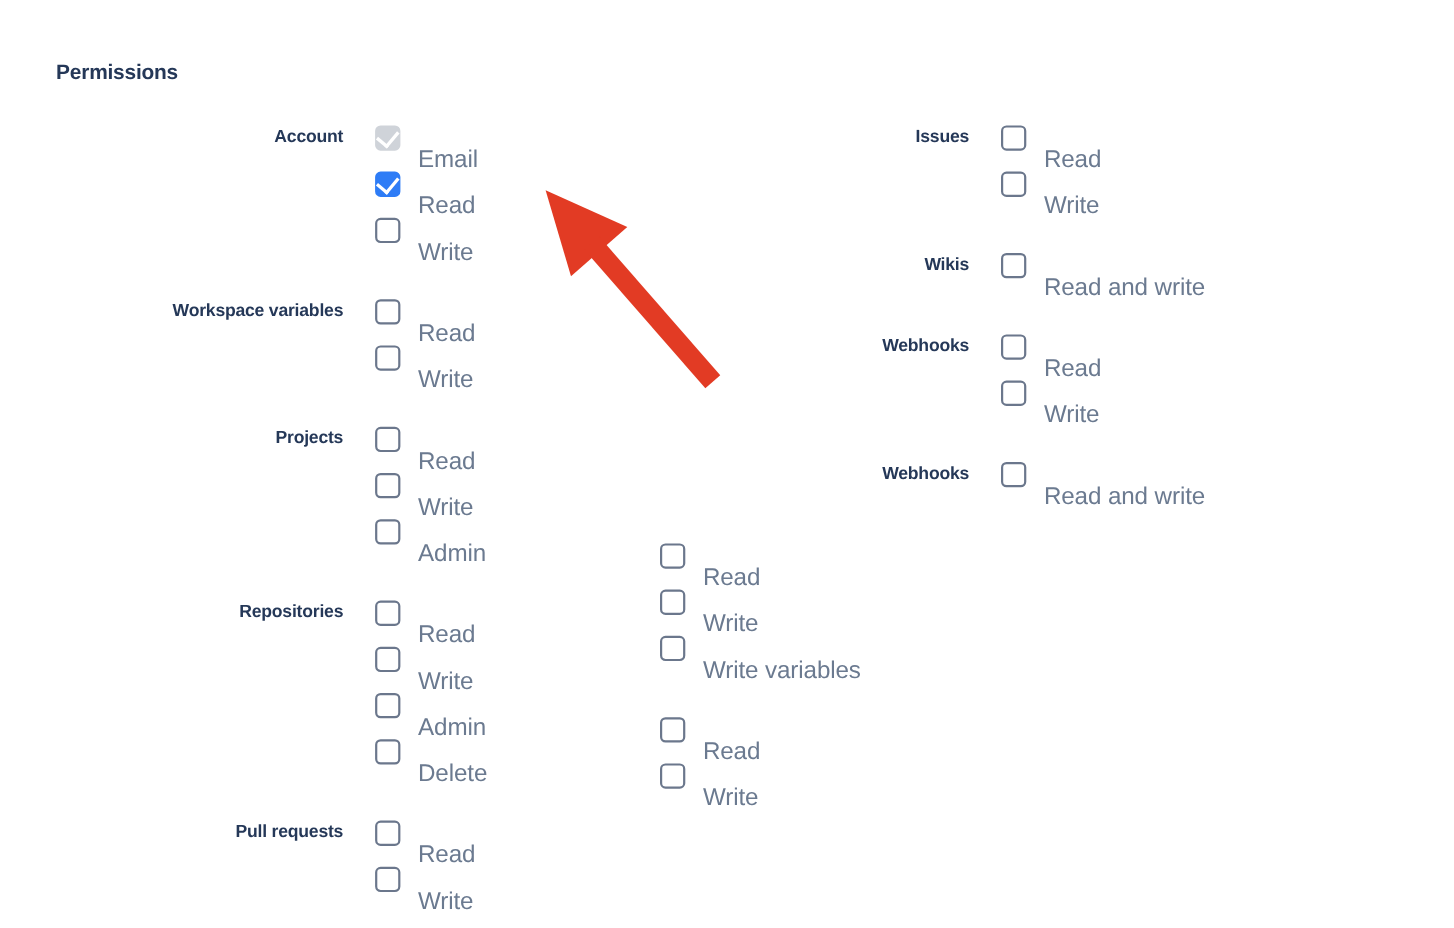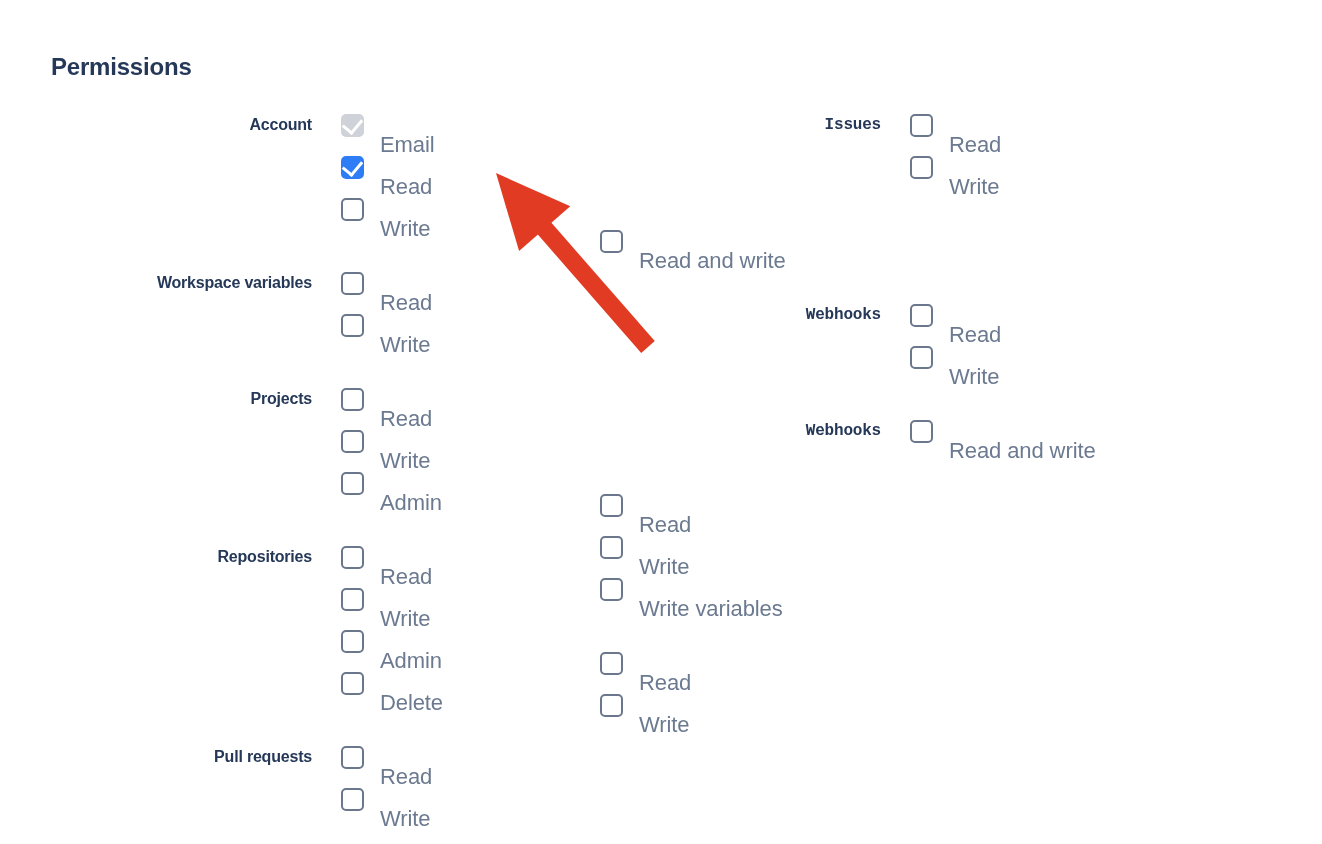--- a/index.html
+++ b/index.html
@@ -14,21 +14,21 @@
     position: relative;
     overflow: hidden;
     font-family: "Liberation Sans", sans-serif;
     -webkit-font-smoothing: antialiased;
   }
 
   #page-title {
     position: absolute;
     left: 51px;
     top: 50px;
-    font-size: 24px;
+    font-size: 19px;
     font-weight: bold;
     color: #253858;
     letter-spacing: -0.2px;
     line-height: 34px;
   }
 
   .columns {
     position: absolute;
     left: 0;
     top: 104px;
@@ -54,21 +54,21 @@
     font-size: 16px;
     font-weight: bold;
     color: #253858;
     text-align: right;
     line-height: 42px;
     letter-spacing: -0.2px;
     flex: none;
     padding-right: 29px;
   }
   .column.left .group-label  { width: 341px; }
-  .column.right .group-label { width: 310px; font-family: Liberation Mono, monospace; }
+  .column.right .group-label { width: 310px; }
 
   .group-options {
     flex: none;
     display: flex;
     flex-direction: column;
   }
 
   .option-row {
     display: flex;
     flex-direction: row;
@@ -229,20 +229,21 @@
             <span class="cb"></span>
             <span class="option-label">Read</span>
           </div>
           <div class="option-row">
             <span class="cb"></span>
             <span class="option-label">Write</span>
           </div>
         </div>
       </div>
       <div class="perm-group">
+        <div class="group-label">Wikis</div>
         <div class="group-options">
           <div class="option-row">
             <span class="cb"></span>
             <span class="option-label">Read and write</span>
           </div>
         </div>
       </div>
       <div class="perm-group">
         <div class="group-label">Webhooks</div>
         <div class="group-options">

